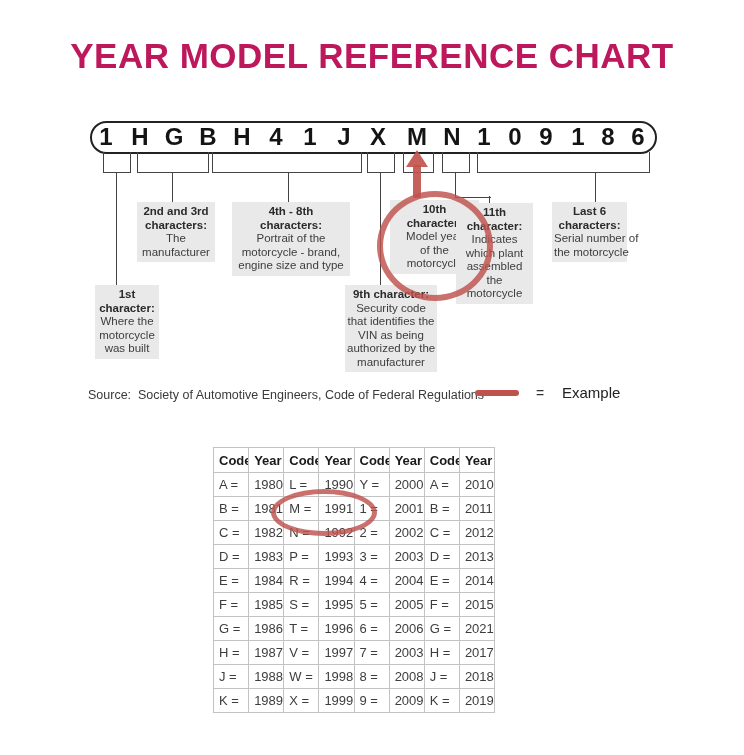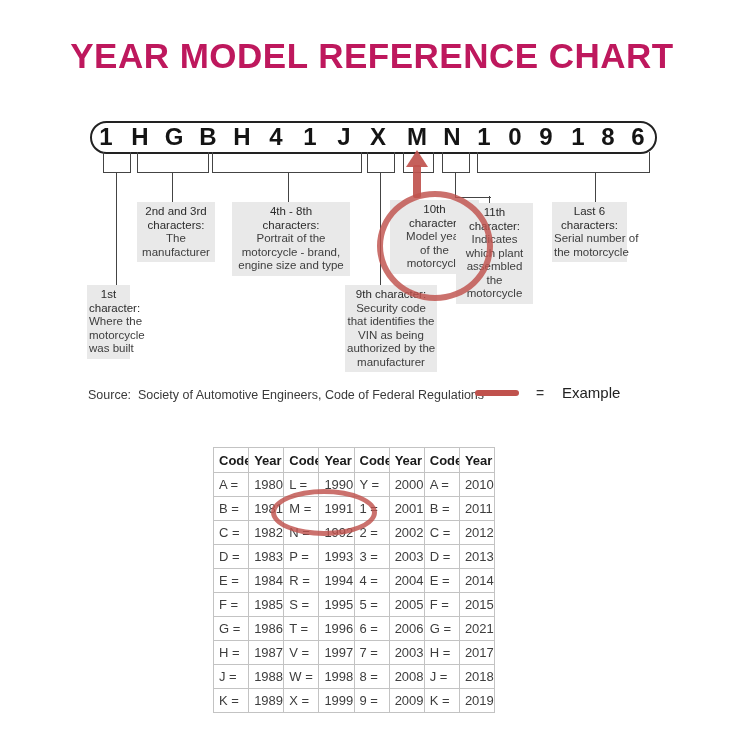--- a/index.html
+++ b/index.html
@@ -35,21 +35,21 @@
     position:absolute;left:455px;top:172px;width:35px;height:25px;
     border-left:1px solid #444;border-bottom:1px solid #444;
   }
   .stub{position:absolute;left:489px;top:196px;width:1px;height:8px;background:#444;}
   .lbl{
     position:absolute;background:#e9e9e9;
     text-align:center;color:#3d3d3d;
     font-size:11.5px;line-height:13.5px;
     padding:3px 2px;box-sizing:border-box;
   }
-  .lbl-h{display:block;font-weight:400;color:#2b2b2b;white-space:pre;}
+  .lbl-h{display:block;font-weight:700;color:#2b2b2b;white-space:pre;}
   .lbl-b{display:block;white-space:pre;}
   .circle-red{
     position:absolute;left:377px;top:191px;width:104px;height:98px;
     border:6px solid rgba(192,82,77,.82);border-radius:50%;
     z-index:5;
   }
   .arrow-head{
     position:absolute;left:406px;top:150px;width:0;height:0;
     border-left:11px solid transparent;border-right:11px solid transparent;
     border-bottom:17px solid rgba(192,82,77,.92);
@@ -127,21 +127,21 @@
   <div class="stem" style="left:172px;height:30px"></div>
   <div class="stem" style="left:288px;height:30px"></div>
   <div class="stem" style="left:380px;height:113px"></div>
   <div class="elbow"></div>
   <div class="stub"></div>
   <div class="stem" style="left:595px;height:30px"></div>
 
   <div class="arrow-head"></div>
   <div class="arrow-shaft"></div>
 
-  <div class="lbl" style="left:87px;top:285px;width:43px">
+  <div class="lbl" style="left:95px;top:285px;width:64px">
     <span class="lbl-h">1st
 character:</span>
     <span class="lbl-b">Where the
 motorcycle
 was built</span>
   </div>
   <div class="lbl" style="left:137px;top:202px;width:78px">
     <span class="lbl-h">2nd and 3rd
 characters:</span>
     <span class="lbl-b">The

